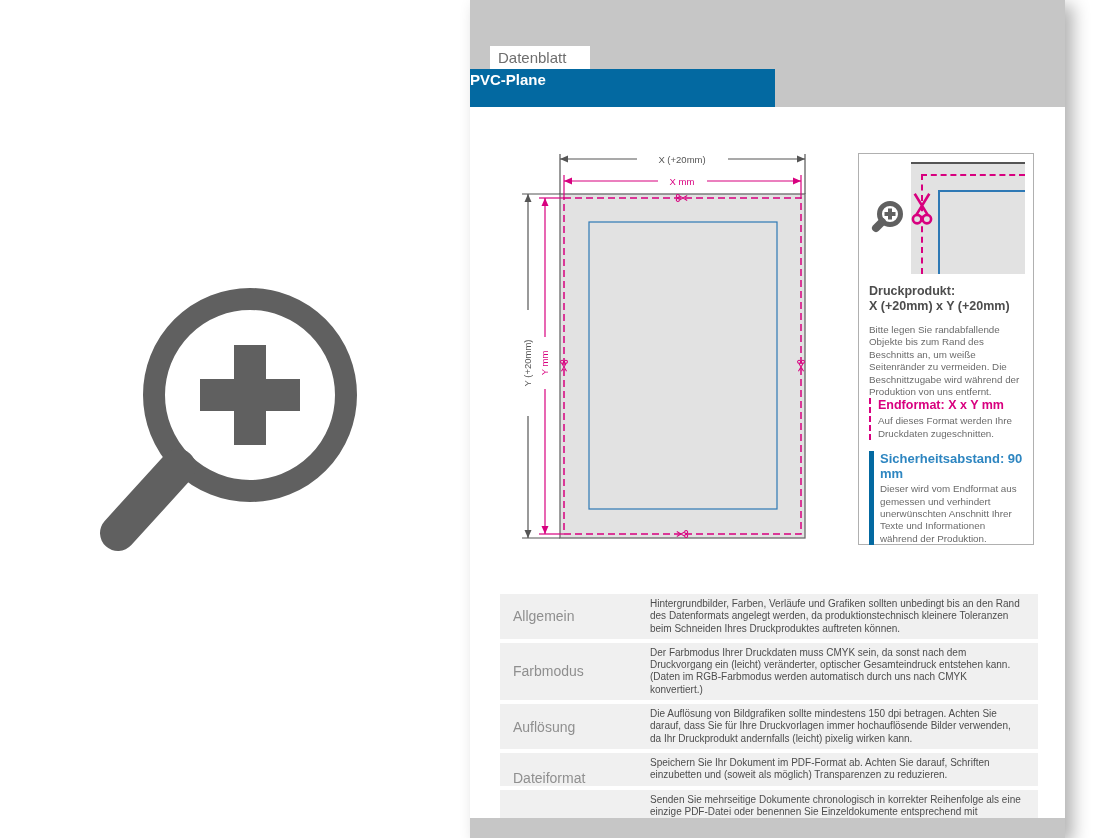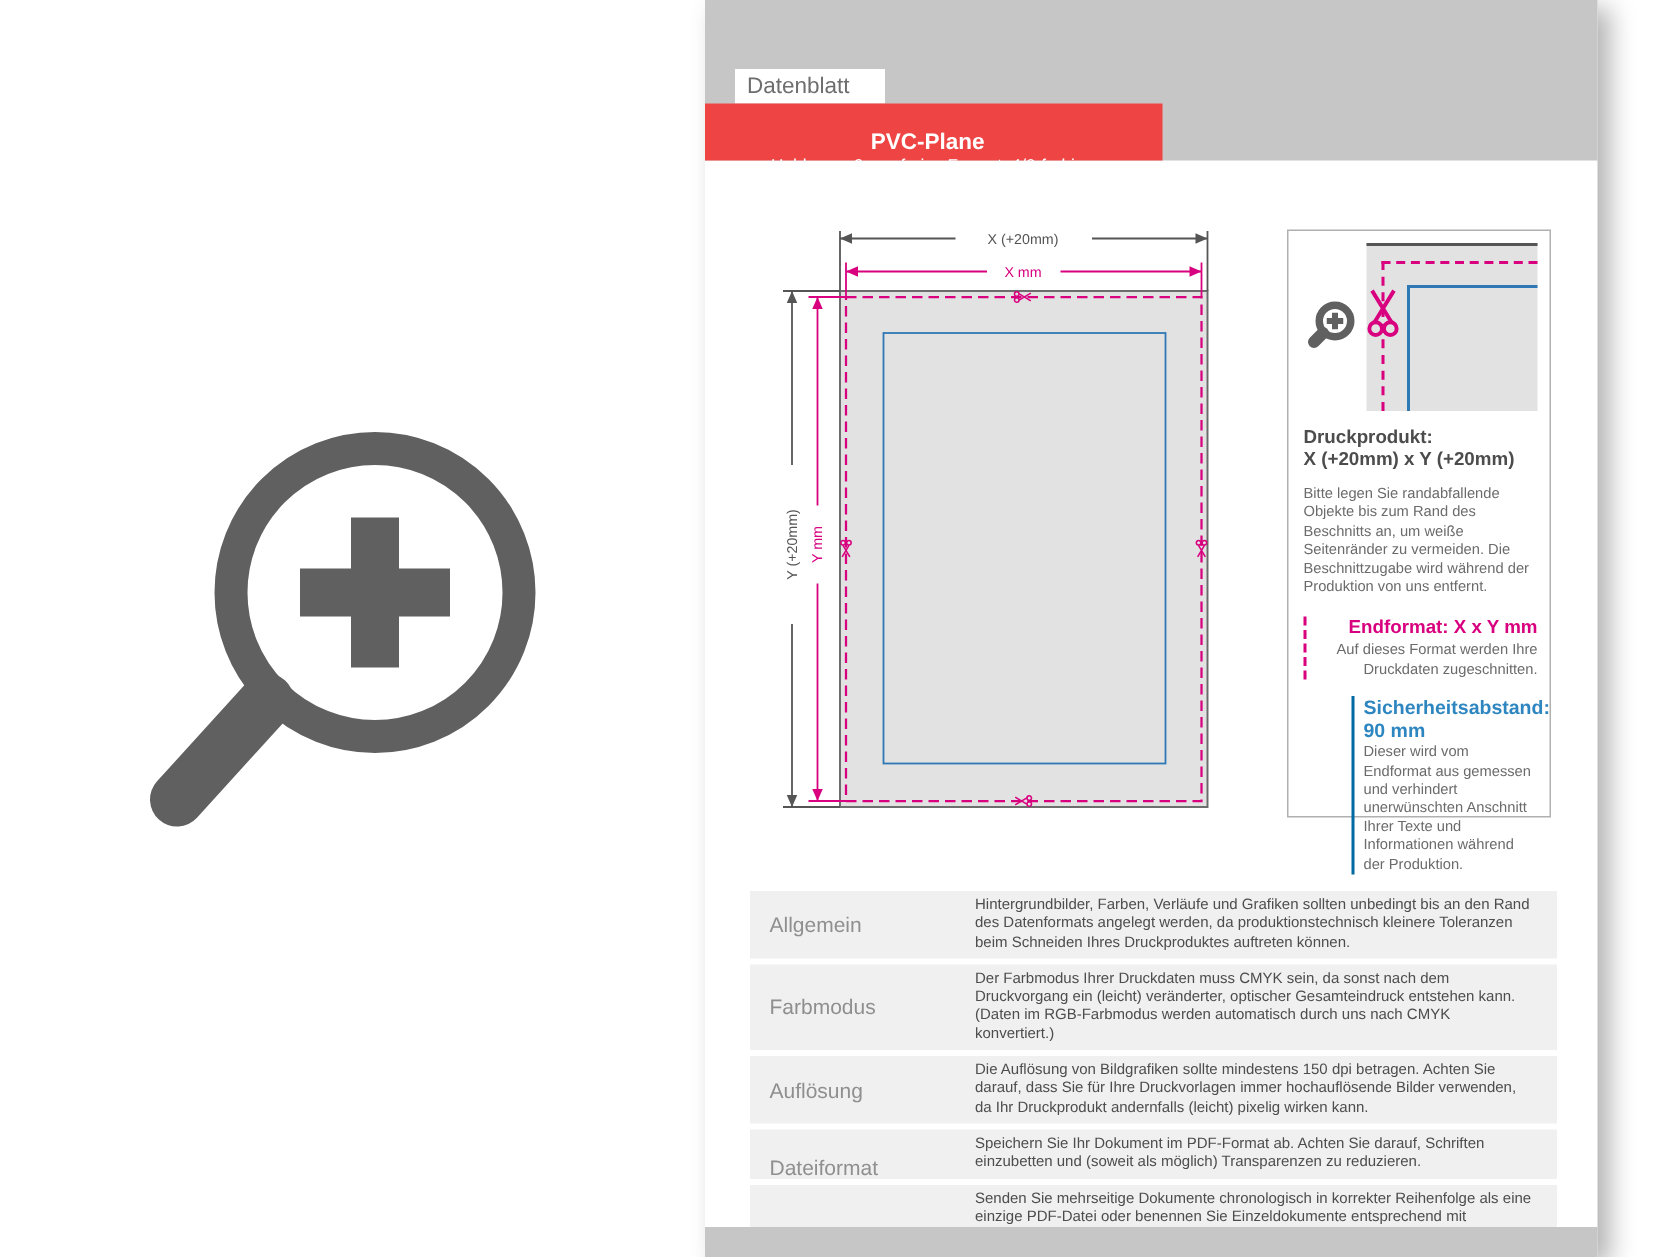--- a/index.html
+++ b/index.html
@@ -10,22 +10,22 @@
   .left-area { position:absolute; left:0; top:0; width:470px; height:838px; background:#fff; }
   .big-zoom-svg { position:absolute; left:90px; top:275px; }
 
   
   .page { position:absolute; left:470px; top:0; width:595px; height:838px; background:#fff;
           box-shadow:8px 5px 16px rgba(0,0,0,0.30); }
 
   .top-band { position:absolute; left:0; top:0; width:595px; height:107px; background:#c6c6c6; }
   .datenblatt-box { position:absolute; left:20px; top:46px; width:100px; height:23px;
                     background:#fff; color:#6e6e6e; font-size:15px; line-height:23px; padding-left:8px; }
-  .banner { position:absolute; left:0; top:69px; width:305px; height:38px; background:#ef4444;
-            color:#fff; text-align:center; padding-right:8px; padding-top:17px; }
+  .banner { position:absolute; left:0; top:69px; width:305px; height:38px; background:#0369a1;
+            color:#fff; text-align:left; padding-right:8px; padding-top:2px; }
   .banner .title { font-size:15px; font-weight:bold; line-height:18px; }
   .banner .subtitle { font-size:11.5px; line-height:15px; }
 
   
   .diagram-svg { position:absolute; left:30px; top:140px; }
   .diagram-svg text { font-family:"Liberation Sans", sans-serif; }
 
   
   .panel { position:absolute; left:388px; top:153px; width:176px; height:392px;
            background:#fff; border:1px solid #b0b0b0; }
@@ -35,23 +35,23 @@
   .illu .dash-h { position:absolute; left:10px; top:10px; right:0; height:0; border-top:2px dashed #d8007f; }
   .illu .blue-v { position:absolute; left:27px; top:26px; bottom:0; width:0; border-left:2px solid #2e79b5; }
   .illu .blue-h { position:absolute; left:27px; top:26px; right:0; height:0; border-top:2px solid #2e79b5; }
   .illu .sc-svg { position:absolute; left:-2px; top:28px; }
   .small-zoom-svg { position:absolute; left:10px; top:42px; }
 
   .panel-text { position:absolute; left:10px; right:8px; top:130px; }
   .panel-text h3 { font-size:12.5px; color:#4c4c4c; line-height:15px; }
   .panel-text p  { font-size:9.8px; color:#6b6b6b; line-height:12.4px; margin-top:2px; }
   .panel-text .p2 { margin-top:10px; }
-  .sec-end { margin-top:13px; border-left:2px dashed #d8007f; padding-left:7px;text-align:right; }
+  .sec-end { border-left:2px dashed #d8007f; padding-left:7px; }
   .sec-end h3 { color:#d8007f; }
-  .sec-safe { margin-top:11px; border-left:2px solid #0369a1; padding-left:6px;margin-left:32px; }
+  .sec-safe { margin-top:11px; border-left:5px solid #0369a1; padding-left:6px; }
   .sec-safe h3 { color:#2e86c1; font-size:13px; }
 
   
   .tips { position:absolute; left:30px; top:590px; width:538px; }
   .tips-header { height:24px; background:#8a8a8a; color:#fff; font-size:13.5px;
                  line-height:24px; padding-left:13px; }
   .tip-row { display:flex; align-items:center; background:#f0f0f0; margin-top:4px; }
   .tip-label { width:150px; padding-left:13px; font-size:14px; color:#8f8f8f; flex-shrink:0; }
   .tip-text { flex:1; font-size:10px; color:#4d4d4d; line-height:12.3px; padding:4px 16px 4px 0; }
   .h3l { min-height:41px; } .h2l { min-height:29px;align-items:flex-end; }
@@ -69,21 +69,20 @@
     <rect x="144" y="70" width="32" height="100" fill="#606060"></rect>
   </svg>
 </div>
 
 <div class="page">
 
   <div class="top-band"></div>
   <div class="datenblatt-box">Datenblatt</div>
   <div class="banner">
     <div class="title">PVC-Plane</div>
-    <div class="subtitle">Hohlsaum 6 cm, freies Format, 4/0-farbig</div>
   </div>
 
   <svg class="diagram-svg" width="360" height="420">
     <defs>
       <g id="sc" stroke="#d8007f" fill="none" stroke-width="1.3">
         <path d="M -3.2,-6.5 L 2.6,3.2 M 3.2,-6.5 L -2.6,3.2"></path>
         <circle cx="-2.4" cy="5.2" r="1.9"></circle>
         <circle cx="2.4" cy="5.2" r="1.9"></circle>
       </g>
     </defs>

